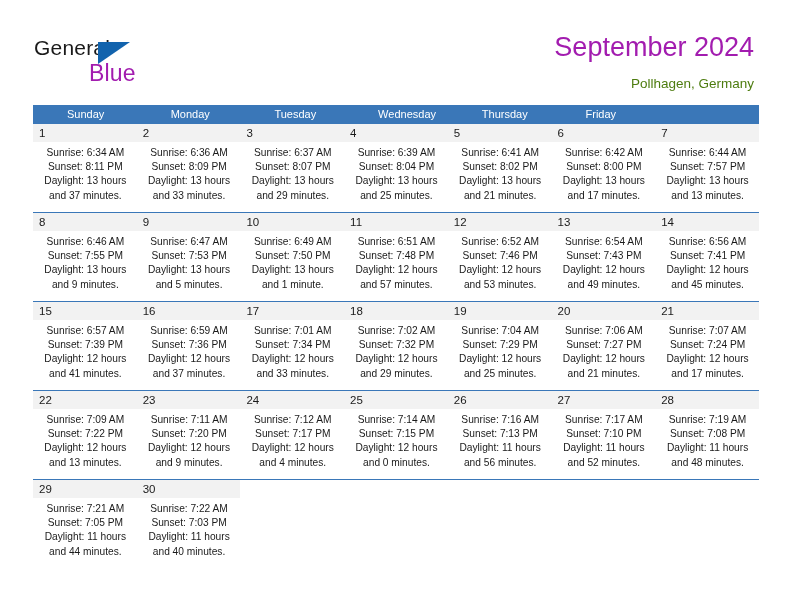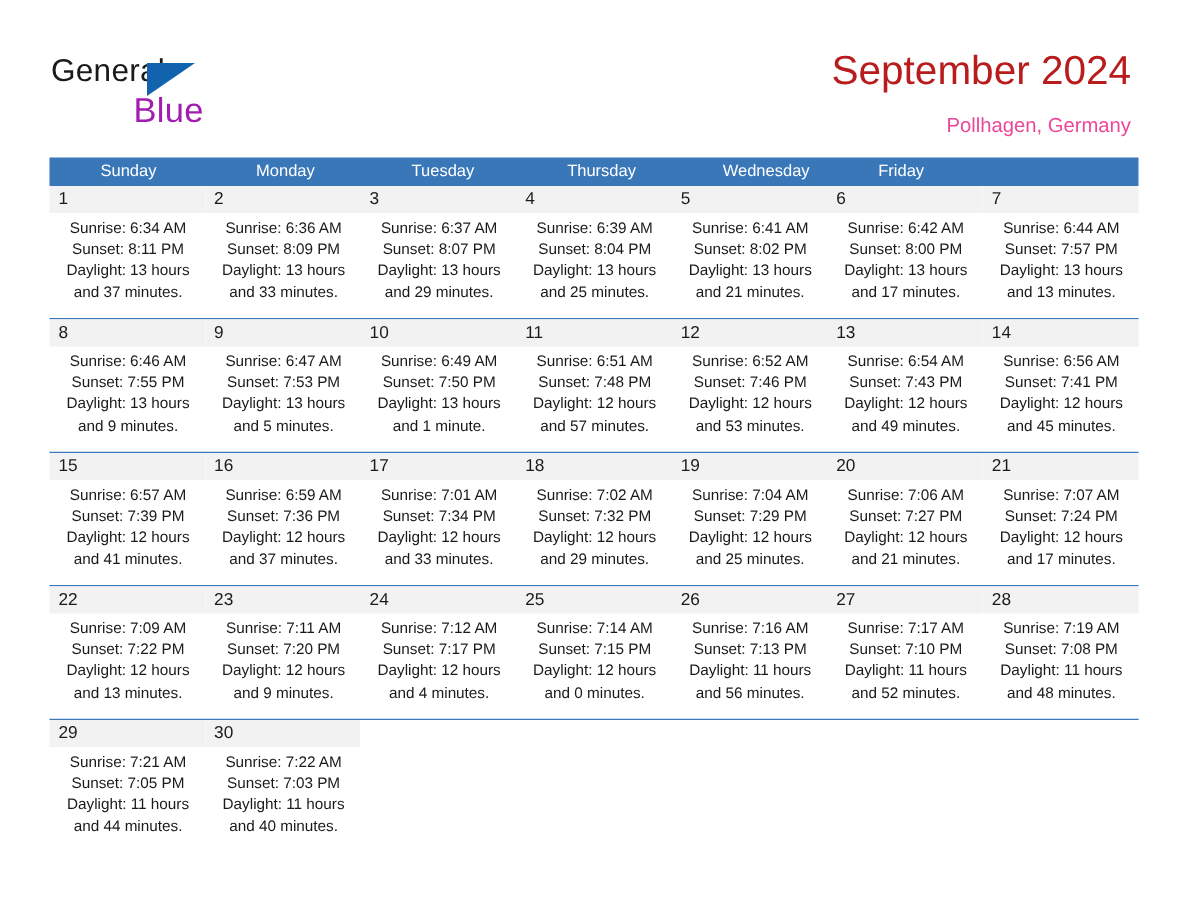--- a/index.html
+++ b/index.html
@@ -60,31 +60,31 @@
     top: 24px;
     font-size: 23px;
     color: #a21caf;
     letter-spacing: 0.2px;
   }
   .title {
     position: absolute;
     right: 38px;
     top: 32px;
     font-size: 27px;
-    color: #b91c1c;
+    color: #a21caf;
     text-align: left;
     white-space: nowrap;
     margin-left: 30px;
   }
   .subtitle {
     position: absolute;
     right: 38px;
     top: 76px;
     font-size: 13.5px;
-    color: #ec4899;
+    color: #4d7c0f;
     text-align: right;
     white-space: nowrap;
   }
 
   
   .cal {
     position: absolute;
     left: 33px;
     top: 105px;
     width: 726px;
@@ -159,22 +159,22 @@
     </div>
     <div class="title">September 2024</div>
     <div class="subtitle">Pollhagen, Germany</div>
   </div>
 
   <div class="cal">
     <div class="cal-head">
       <div class="hcell">Sunday</div>
       <div class="hcell">Monday</div>
       <div class="hcell">Tuesday</div>
+      <div class="hcell">Wednesday</div>
       <div class="hcell">Thursday</div>
-      <div class="hcell">Wednesday</div>
       <div class="hcell">Friday</div>
     </div>
     <div id="weeks-container">
         <div class="week">
           <div class="cell filled">
             <div class="daynum-bar">
               <div class="daynum">1</div>
             </div>
             <div class="lines">
               <div class="line">Sunrise: 6:34 AM</div>

